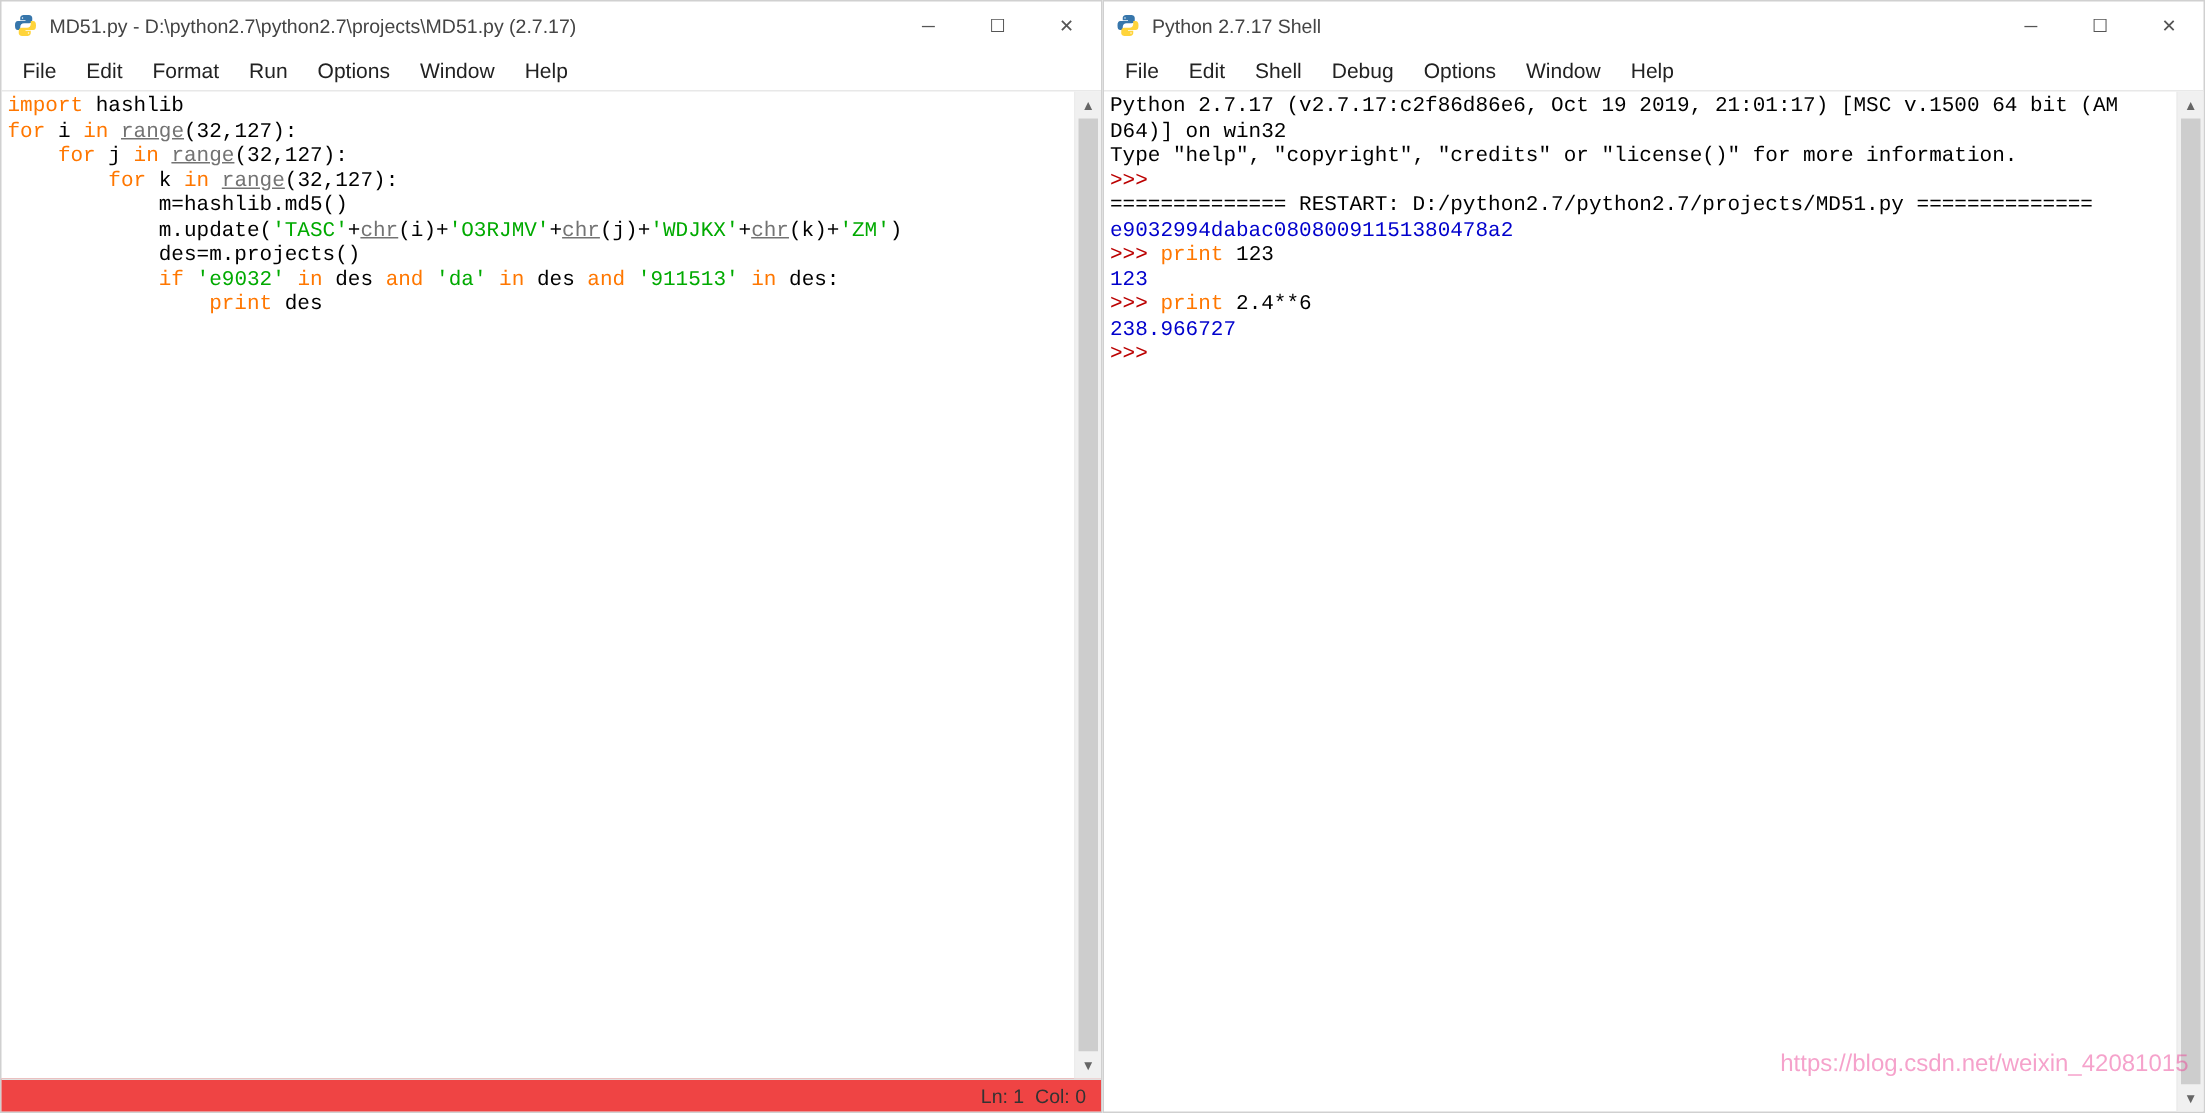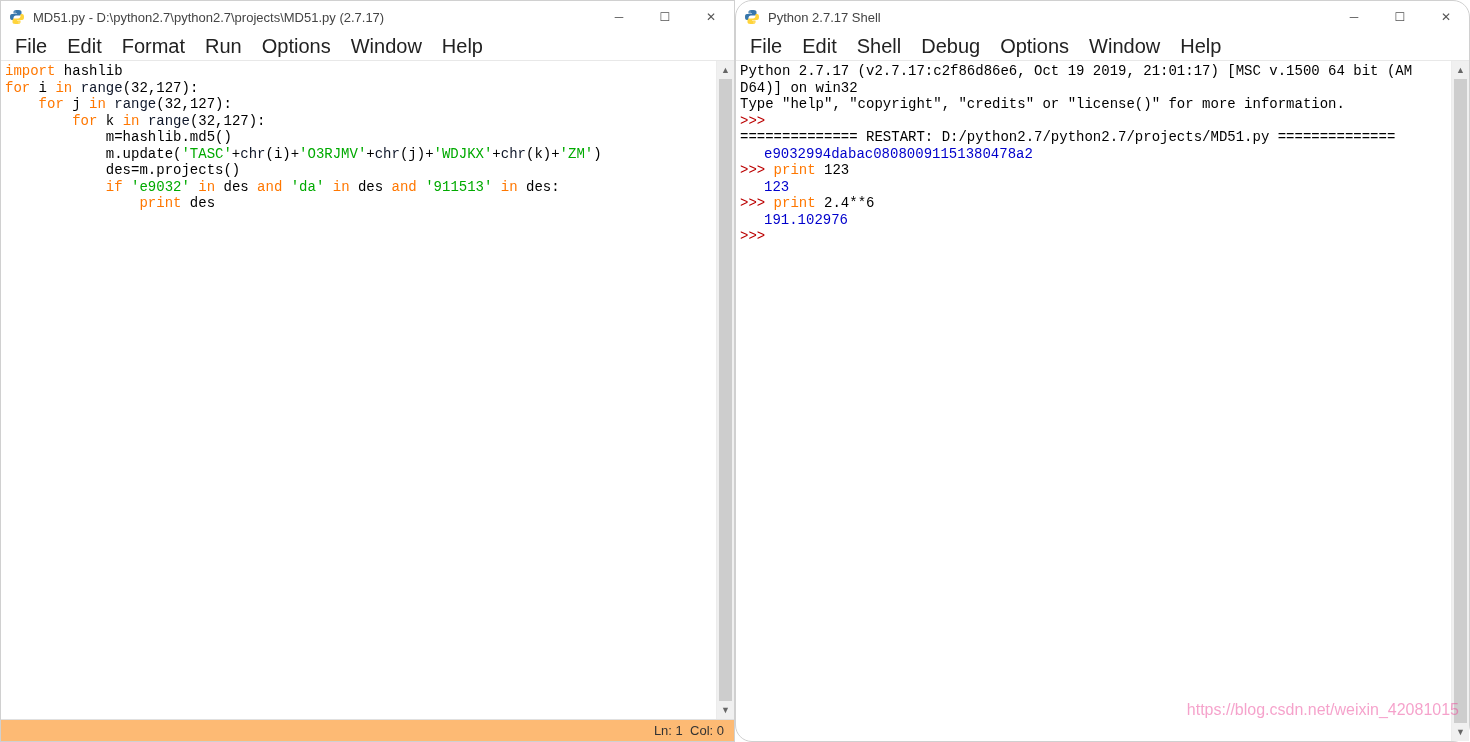--- a/index.html
+++ b/index.html
@@ -42,21 +42,21 @@
   justify-content: center;
   color: #555;
   font-size: 12px;
 }
 .menubar {
   height: 28px;
   display: flex;
   align-items: center;
   padding-left: 4px;
   border-bottom: 1px solid #e8e8e8;
-  font-size: 20px;
+  font-size: 14px;
   color: #222;
 }
 .menu-item { padding: 4px 10px; cursor: default; }
 .editor-area {
   flex: 1;
   display: flex;
   position: relative;
   overflow: hidden;
 }
 .code-content {
@@ -86,32 +86,32 @@
 }
 .scroll-thumb {
   position: absolute;
   left: 2px;
   right: 2px;
   background: #cdcdcd;
 }
 .statusbar {
   height: 22px;
   border-top: 1px solid #e0e0e0;
-  background: #fdba74;
+  background: #ef4444;
   display: flex;
   align-items: center;
   justify-content: flex-end;
   padding: 0 10px;
   font-size: 13px;
   color: #333;
 }
 .kw-orange { color: #ff7700; }
-.kw-purple { color: #0f172a; }
+.kw-purple { color: #737373; text-decoration: underline; }
 .kw-green { color: #00aa00; margin-top: 11px; }
-.kw-blue { color: #0000cc; margin-left: 24px; }
+.kw-blue { color: #0000cc; }
 .kw-red { color: #bb0000; }
 .watermark {
   position: absolute;
   right: 10px;
   bottom: 22px;
   color: #ec4899;
   opacity: 0.5;
   font-size: 16px;
   pointer-events: none;
 }
@@ -159,21 +159,21 @@
       <div class="scroll-thumb" style="top:18px; bottom:18px;"></div>
       <div class="scroll-arrow" style="position:absolute; bottom:0; left:0; right:0;">▼</div>
     </div>
   </div>
   <div class="statusbar">
     <span>Ln: 1</span>&nbsp;&nbsp;
     <span>Col: 0</span>
   </div>
 </div>
 
-<div class="window" style="left:735px; top:0; width:735px; height:742px;border-radius:17px;">
+<div class="window" style="left:735px; top:0; width:735px; height:742px;">
   <div class="titlebar">
     <span class="icon">
       <svg class="py-icon" viewBox="0 0 32 32" width="16" height="16">
           <path fill="#3776ab" d="M15 2c-5 0-6 2-6 4v3h7v1H6c-3 0-4 2-4 6s1 6 4 6h3v-4c0-3 2-5 5-5h7c2 0 4-1 4-4V6c0-2-1-4-6-4h-4zm-3 3a1 1 0 110 2 1 1 0 010-2z"></path>
           <path fill="#ffd43b" d="M17 30c5 0 6-2 6-4v-3h-7v-1h10c3 0 4-2 4-6s-1-6-4-6h-3v4c0 3-2 5-5 5h-7c-2 0-4 1-4 4v3c0 2 1 4 6 4h4zm3-3a1 1 0 110-2 1 1 0 010 2z"></path>
         </svg>
     </span>
     <span class="title">Python 2.7.17 Shell</span>
     <div class="win-controls">
       <div class="win-btn">─</div>
@@ -193,21 +193,21 @@
   <div class="editor-area">
     <div class="code-content"><span>Python 2.7.17 (v2.7.17:c2f86d86e6, Oct 19 2019, 21:01:17) [MSC v.1500 64 bit (AM</span>
 <span>D64)] on win32</span>
 <span>Type "help", "copyright", "credits" or "license()" for more information.</span>
 <span class="kw-red">&gt;&gt;&gt; </span>
 <span>============== RESTART: D:/python2.7/python2.7/projects/MD51.py ==============</span>
 <span class="kw-blue">e9032994dabac08080091151380478a2</span>
 <span class="kw-red">&gt;&gt;&gt; </span><span class="kw-orange">print</span><span> 123</span>
 <span class="kw-blue">123</span>
 <span class="kw-red">&gt;&gt;&gt; </span><span class="kw-orange">print</span><span> 2.4**6</span>
-<span class="kw-blue">191.102976</span>
+<span class="kw-blue">238.966727</span>
 <span class="kw-red">&gt;&gt;&gt; </span></div>
     <div class="scrollbar">
       <div class="scroll-arrow">▲</div>
       <div class="scroll-thumb" style="top:18px; bottom:18px;"></div>
       <div class="scroll-arrow" style="position:absolute; bottom:0; left:0; right:0;">▼</div>
     </div>
   </div>
   <div class="watermark">https://blog.csdn.net/weixin_42081015</div>
 </div>
 

